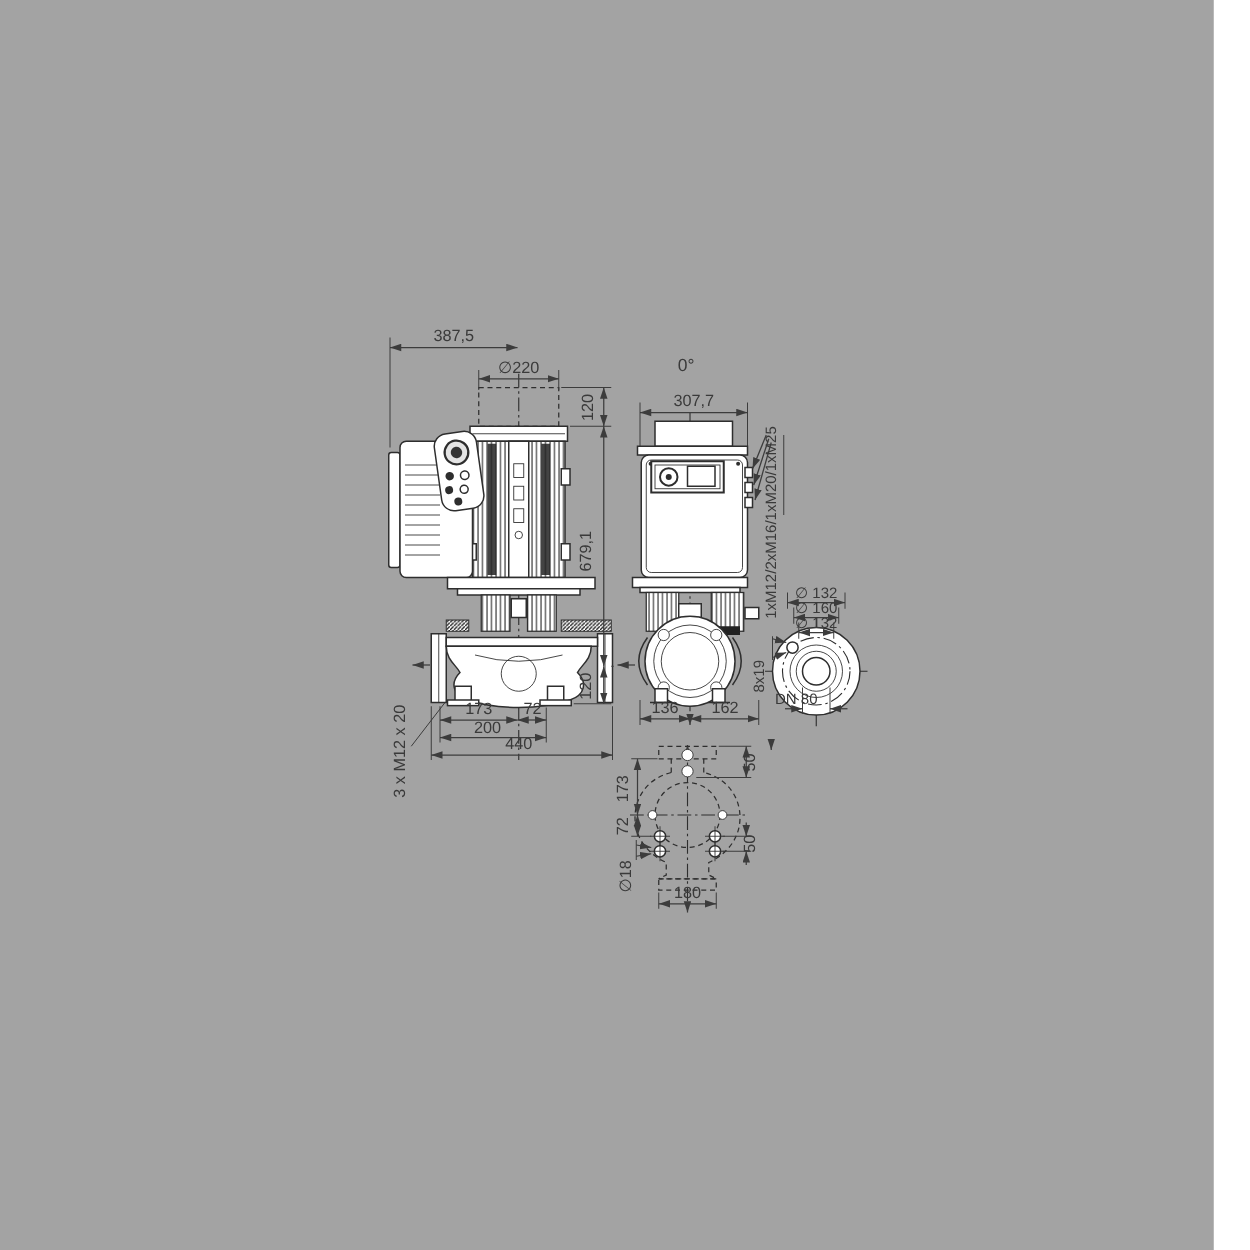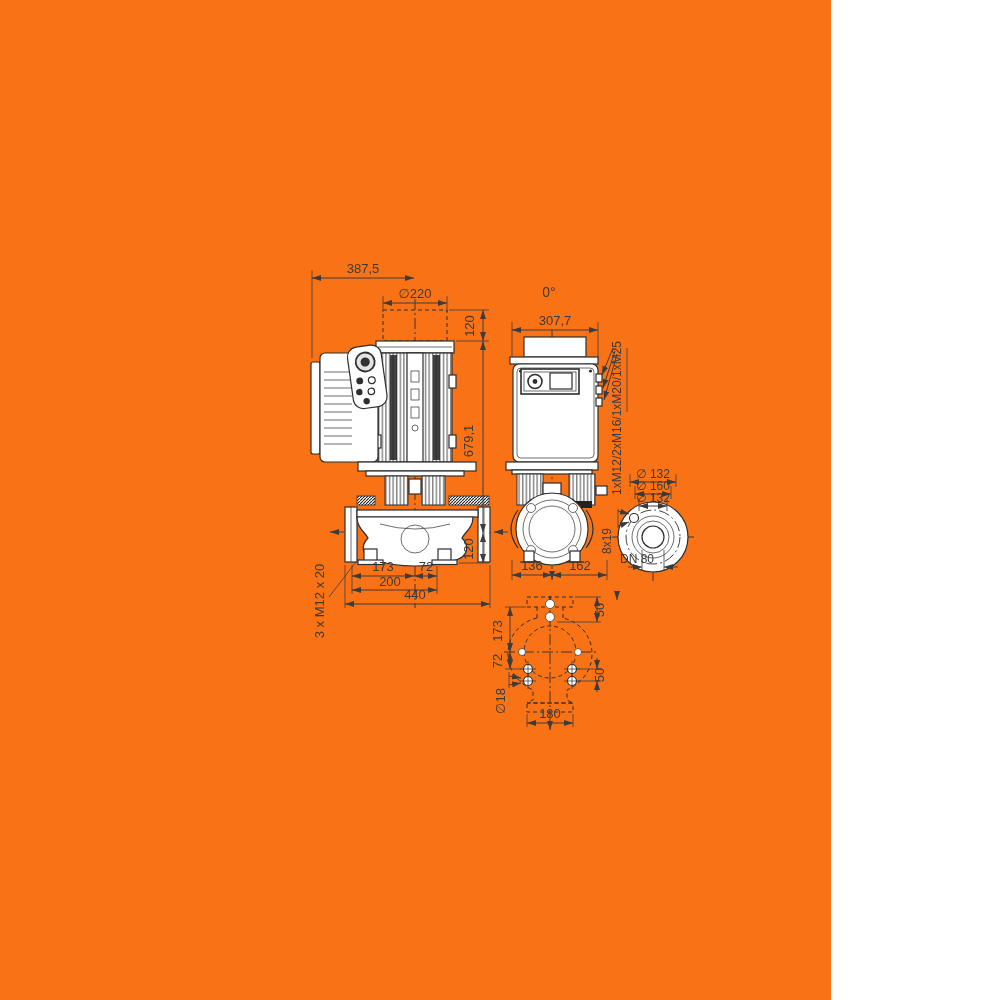--- a/index.html
+++ b/index.html
@@ -1,16 +1,16 @@
 <!DOCTYPE html>
 <html><head>
 <meta charset="utf-8">
 <style>
   html,body{margin:0;padding:0;background:#ffffff;}
-  .stage{width:831px;height:1000px;position:relative;background:#f97316;overflow:hidden;}
+  .stage{width:971px;height:1000px;position:relative;background:#a3a3a3;overflow:hidden;}
   svg{display:block;}
   .ln{stroke:#2e2e2e;stroke-width:1.2;fill:none;}
   .lnthin{stroke:#2e2e2e;stroke-width:0.7;fill:none;}
   .lnthick{stroke:#2e2e2e;stroke-width:1.6;fill:none;}
   .dash{stroke:#2e2e2e;stroke-width:1;fill:none;stroke-dasharray:4 3;}
   .cline{stroke:#2e2e2e;stroke-width:0.9;fill:none;stroke-dasharray:11 3 2 3;}
   .dim{stroke:#3c3c3c;stroke-width:1;fill:none;}
   .ext{stroke:#3c3c3c;stroke-width:0.8;fill:none;}
   .fillwhite{fill:#ffffff;}
   .filldark{fill:#222222;}

